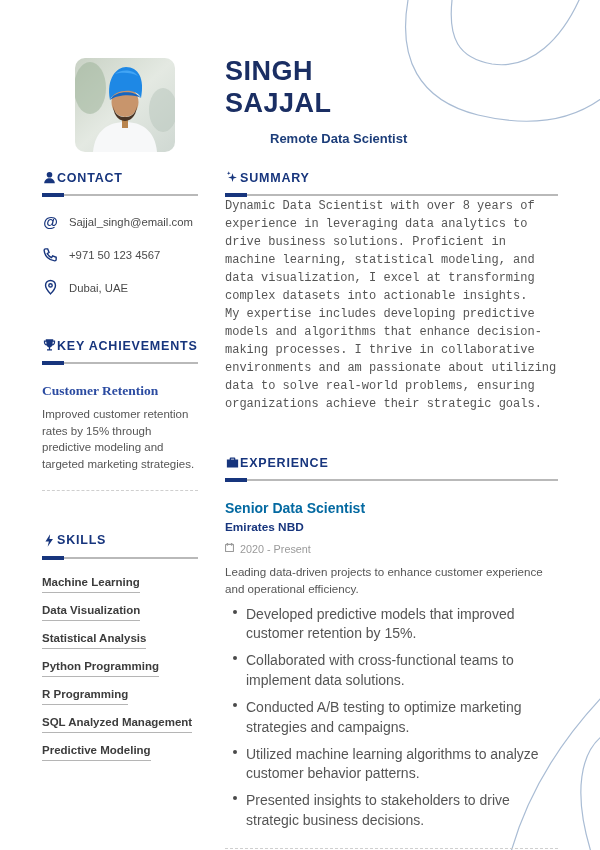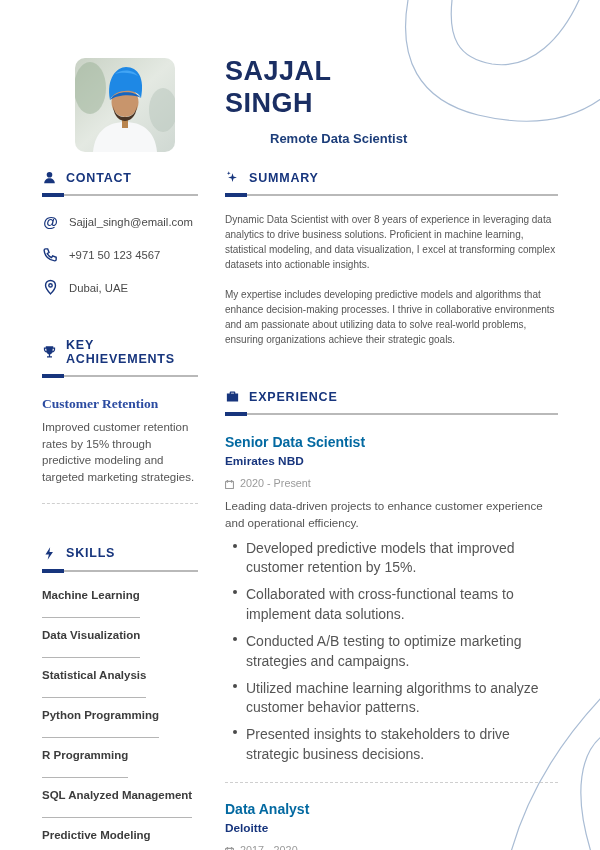--- a/index.html
+++ b/index.html
@@ -18,21 +18,21 @@
   .name-block { position:absolute; left:225px; top:56px; }
   .name-line { font-size:27px; font-weight:700; letter-spacing:.5px;
     color:#1a2e63; line-height:1.18; }
   .job-title { margin-top:11px; font-size:13px; font-weight:700; color:#1d3e7a;padding-left:45px; }
 
   
   .sidebar { position:absolute; left:42px; top:170px; width:156px; }
   .main    { position:absolute; left:225px; top:170px; width:333px; }
 
   
-  .section-head { display:flex; align-items:center; gap:9px; }
+  .section-head { display:flex; align-items:center; }
   .section-head .s-icon { width:15px; height:15px; flex:0 0 auto; display:flex; }
   .section-head .s-icon svg { width:100%; height:100%; }
   .section-label { font-size:12.5px; font-weight:700; letter-spacing:.8px; color:#17357d; }
   .rule { position:relative; height:4px; margin-top:8px; }
   .rule::before { content:''; position:absolute; left:0; right:0; top:1px; height:2px; background:#b9b9b9; }
   .rule::after  { content:''; position:absolute; left:0; top:0; width:22px; height:4px; background:#17357d; }
 
   
   .contact-list { margin-top:16px; }
   .contact-item { display:flex; align-items:center; gap:10px; margin-bottom:16px; }
@@ -43,29 +43,29 @@
 
   
   .section-gap { margin-top:42px; }
   .ach-title { margin-top:18px; font-size:13.5px; font-weight:700; color:#2b4ba1;font-family:Liberation Serif, serif; }
   .ach-desc { margin-top:7px; font-size:11.5px; line-height:1.45; color:#555; }
   .dotted { border:0; border-top:1px dashed #cfcfcf; margin:17px 0 0 0; }
 
   
   .skills-list { margin-top:16px; }
   .skill-item { display:table; font-size:11.5px; font-weight:700; color:#3c3c3c;
-    padding-bottom:16px; margin-top:11px; border-bottom:1px solid #b5b5b5; }
-
-  
-  .summary-p { margin-top:15px; font-size:10px; line-height:1.5; color:#555; }
+    padding-bottom:4px; margin-top:11px; border-bottom:1px solid #b5b5b5; }
+
+  
+  .summary-p { font-size:12px; line-height:1.5; color:#555;font-family:Liberation Mono, monospace; }
 
   
   .exp-title { margin-top:18px; font-size:14px; font-weight:700; color:#0369a1; }
   .exp-company { margin-top:4px; font-size:11.8px; font-weight:700; color:#17357d; }
-  .exp-dates { display:flex; align-items:flex-end; gap:6px; margin-top:9px; }
+  .exp-dates { display:flex; align-items:flex-start; gap:6px; margin-top:9px; }
   .exp-dates .d-icon { width:9px; height:9px; display:flex; }
   .exp-dates .d-icon svg { width:100%; height:100%; }
   .exp-dates span { font-size:10.8px; color:#9a9a9a; }
   .exp-desc { margin-top:9px; font-size:11.6px; line-height:1.45; color:#555; }
   .bullets { margin-top:7px; list-style:none; }
   .bullets li { position:relative; padding-left:21px; margin-bottom:7.5px;
     font-size:14px; line-height:1.4; color:#555; }
   .bullets li .dot { position:absolute; left:8px; top:5px; width:4px; height:4px;
     border-radius:50%; background:#4a4a4a; }
 </style>
@@ -97,22 +97,22 @@
       <path d="M47 60 h6 v10 h-6 Z" fill="#b9854f"></path>
       <ellipse cx="50" cy="44" rx="13.5" ry="15" fill="#c8956c"></ellipse>
       <path d="M38 48 C39 60 46 63 50 63 C54 63 61 60 62 48 C60 58 54 59 50 59 C46 59 40 58 38 48 Z" fill="#4a3526"></path>
       <path d="M35 42 C31 20 42 9 51 9 C63 9 70 20 66 40 C62 30 40 30 35 42 Z" fill="#1e88e5"></path>
       <path d="M40 16 C46 11 58 11 63 18 C56 14 46 14 40 16 Z" fill="#42a5f5"></path>
       <path d="M35 42 C40 32 60 32 66 40 C60 36 42 36 35 42 Z" fill="#1565c0"></path>
     </svg>
   </div>
 
   <div class="name-block">
+    <div class="name-line">SINGH</div>
     <div class="name-line">SAJJAL</div>
-    <div class="name-line">SINGH</div>
     <div class="job-title">Remote Data Scientist</div>
   </div>
 
   <div class="sidebar">
 
     <div>
       <div class="section-head">
         <span class="s-icon">
           <svg viewBox="0 0 24 24">
               <circle cx="12" cy="7.5" r="4.5" fill="#17357d"></circle>

